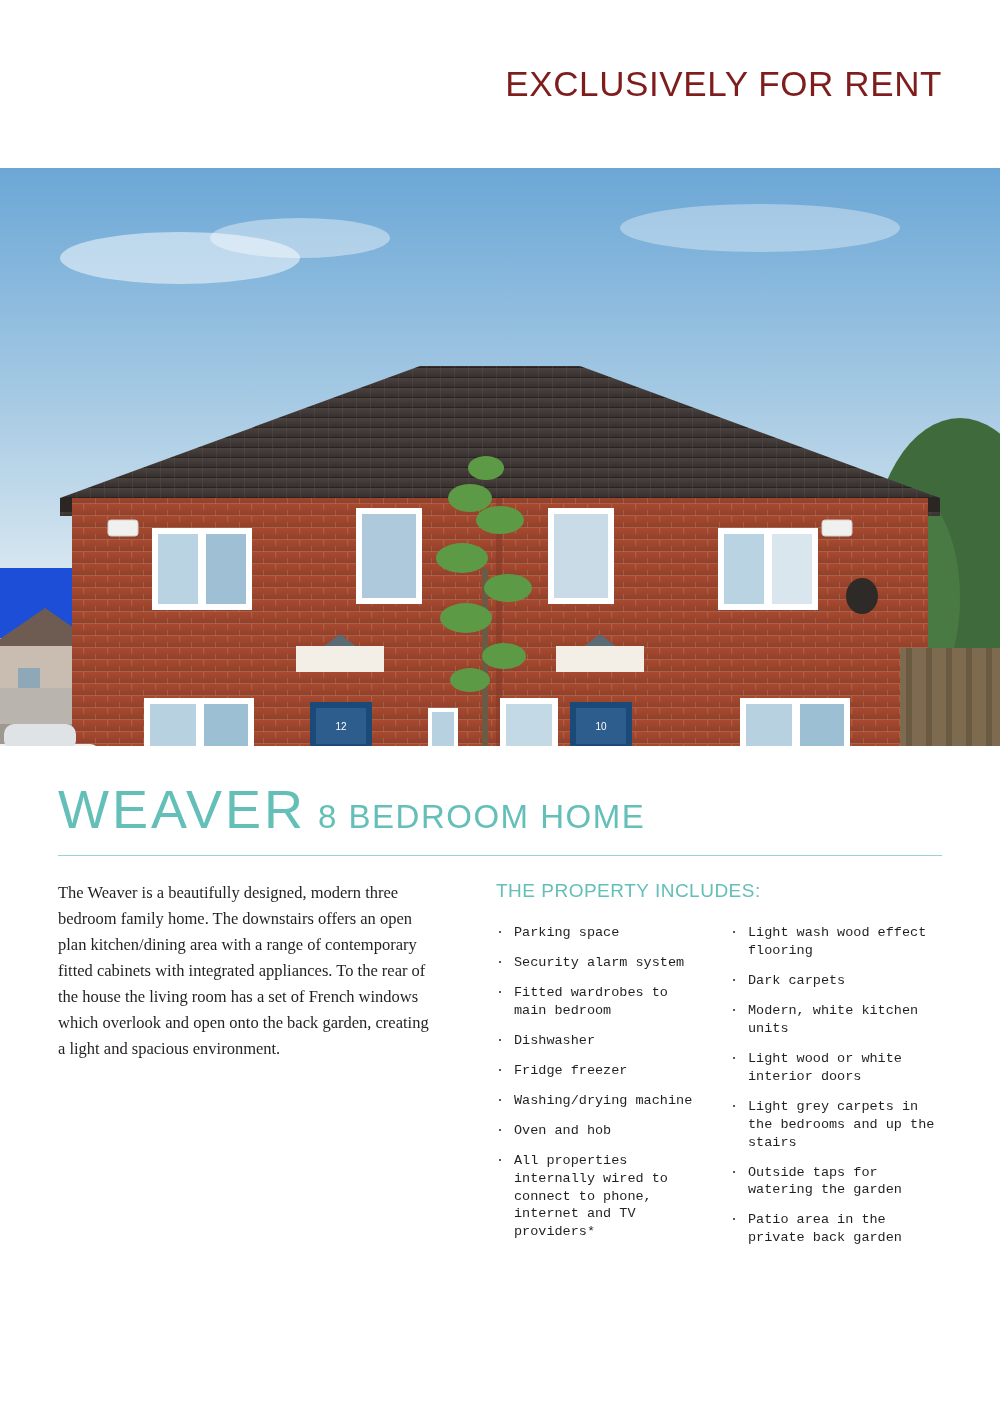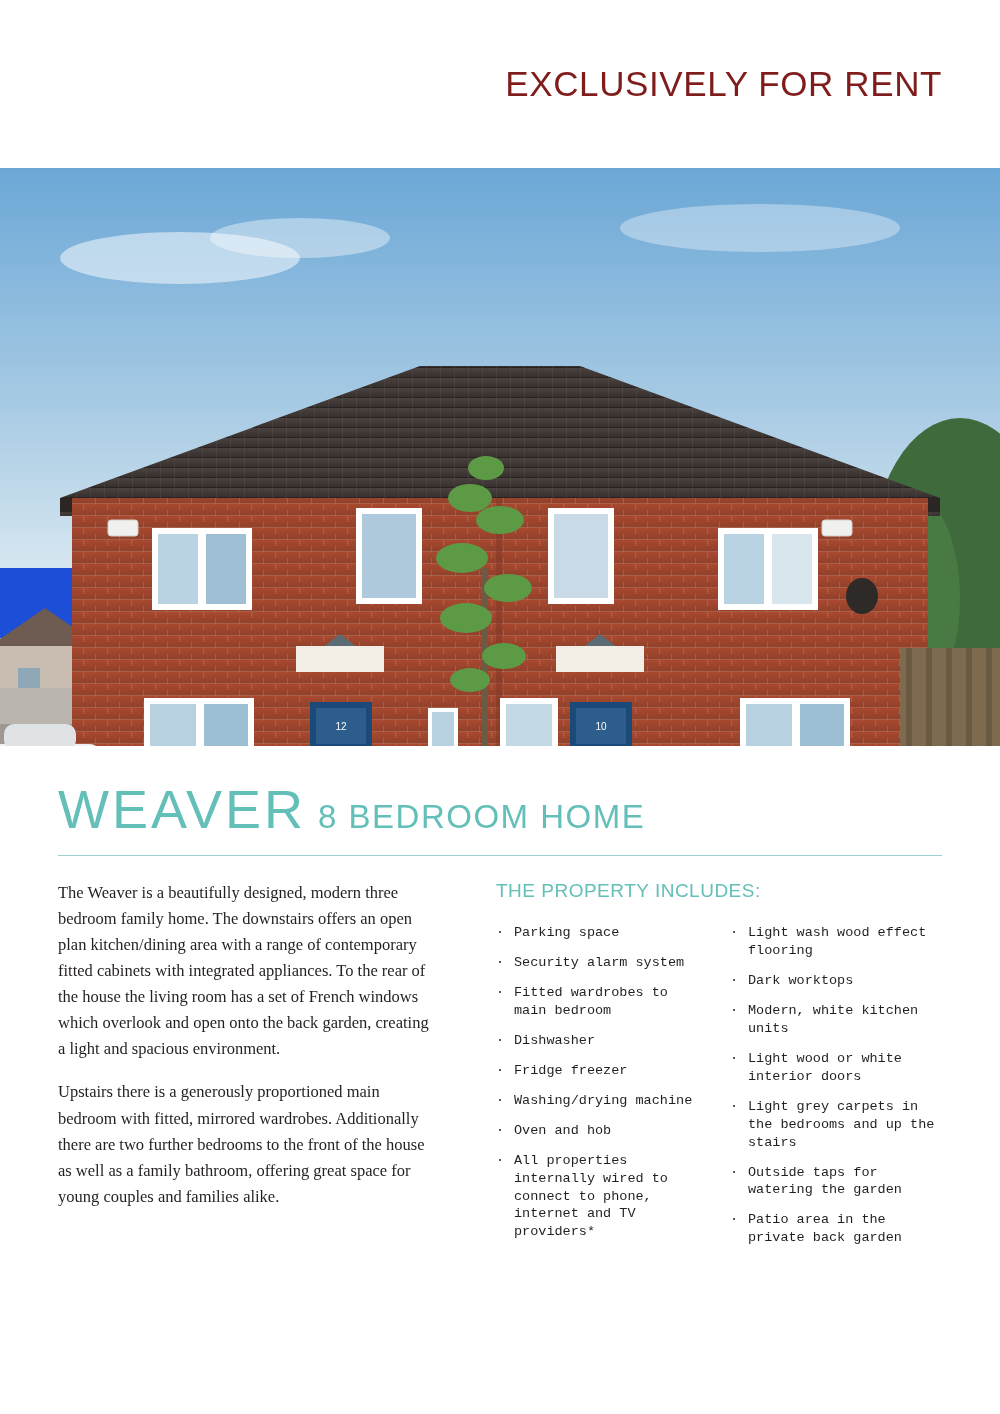--- a/index.html
+++ b/index.html
@@ -293,21 +293,20 @@
 <div class="title-block">
   <div class="title-main">WEAVER</div>
   <div class="title-sub">8 BEDROOM HOME</div>
 </div>
 <div class="divider"></div>
 
 <div class="content">
 
   <div class="col-left">
     <p class="desc-para">The Weaver is a beautifully designed, modern three bedroom family home. The downstairs offers an open plan kitchen/dining area with a range of contemporary fitted cabinets with integrated appliances. To the rear of the house the living room has a set of French windows which overlook and open onto the back garden, creating a light and spacious environment.</p>
-    <p class="desc-para">Upstairs there is a generously proportioned main bedroom with fitted, mirrored wardrobes. Additionally there are two further bedrooms to the front of the house as well as a family bathroom, offering great space for young couples and families alike.</p>
   </div>
 
   <div class="col-right">
     <div class="includes-heading">THE PROPERTY INCLUDES:</div>
 
     <div class="includes-cols">
       <div class="inc-col">
         <div class="inc-item">
           <span class="inc-bullet">·</span>
           <span class="inc-text">Parking space</span>
@@ -342,21 +341,21 @@
         </div>
       </div>
 
       <div class="inc-col">
         <div class="inc-item">
           <span class="inc-bullet">·</span>
           <span class="inc-text">Light wash wood effect flooring</span>
         </div>
         <div class="inc-item">
           <span class="inc-bullet">·</span>
-          <span class="inc-text">Dark worktops</span>
+          <span class="inc-text">Dark carpets</span>
         </div>
         <div class="inc-item">
           <span class="inc-bullet">·</span>
           <span class="inc-text">Modern, white kitchen units</span>
         </div>
         <div class="inc-item">
           <span class="inc-bullet">·</span>
           <span class="inc-text">Light wood or white interior doors</span>
         </div>
         <div class="inc-item">

